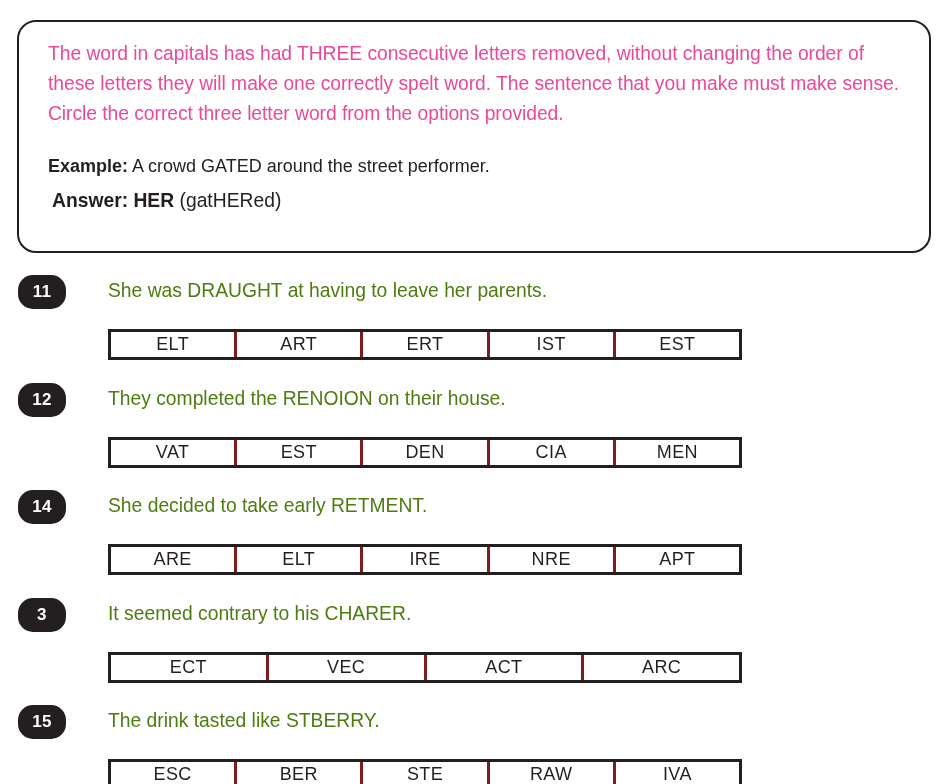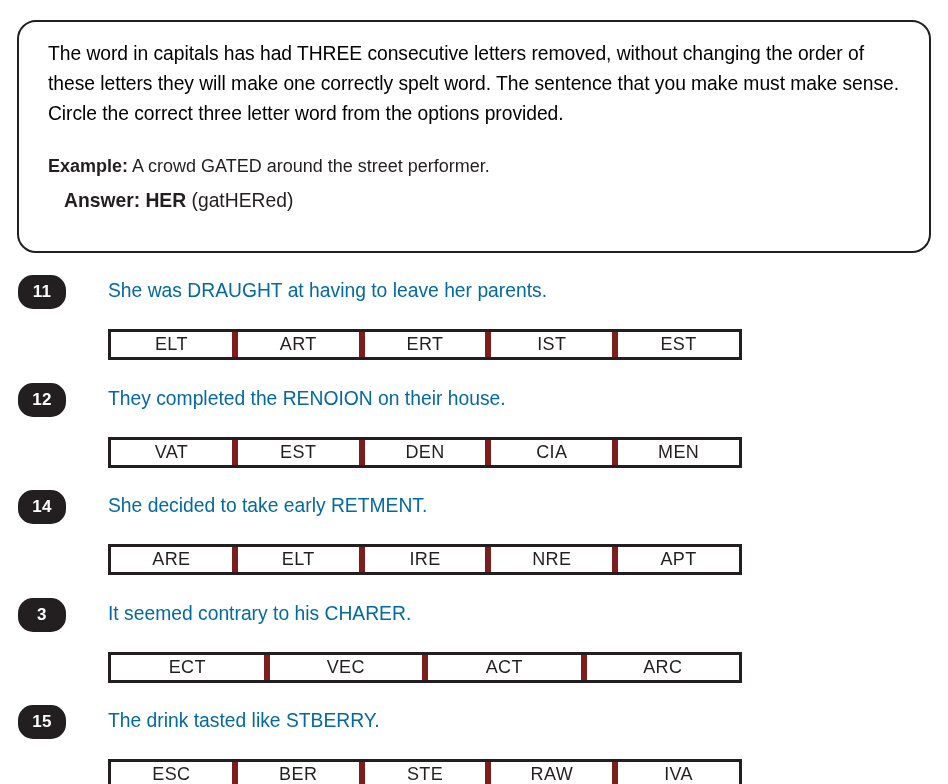--- a/index.html
+++ b/index.html
@@ -28,35 +28,35 @@
     border: 2.5px solid #231f20;
     border-radius: 19px;
     background: #ffffff;
   }
   .instruction-inner {
     padding: 17px 28px 0 29px;
   }
   .instruction-paragraph {
     font-size: 19.3px;
     line-height: 30px;
-    color: #000000;
+    color: #ec4899;
     letter-spacing: -0.05px;
     margin: 0;
     text-align: left;
   }
   .example-line {
     font-size: 18px;
     line-height: 30px;
     margin: 22px 0 0 0;
     color: #231f20;
   }
   .answer-line {
     font-size: 19.3px;
     line-height: 30px;
-    margin: 5px 0 0 16px;
+    margin: 5px 0 0 4px;
     color: #231f20;
   }
   .lead {
     font-weight: bold;
   }
 
   
   .questions {
     position: absolute;
     left: 0;
@@ -82,38 +82,38 @@
     justify-content: center;
     letter-spacing: 0.3px;
     border-radius: 15px;
   }
   .q-sentence {
     position: absolute;
     left: 108px;
     top: 8px;
     font-size: 19.3px;
     line-height: 30px;
-    color: #0369a1;
+    color: #4d7c0f;
     white-space: nowrap;
   }
   .options-table {
     position: absolute;
     left: 108px;
     top: 61px;
     width: 634px;
     height: 31px;
     box-sizing: border-box;
     border: 3px solid #231f20;
     background: #ffffff;
     display: flex;
   }
   .option-cell {
     flex: 1 1 0;
     box-sizing: border-box;
-    border-right: 6px solid #7f1d1d;
+    border-right: 3px solid #7f1d1d;
     display: flex;
     align-items: center;
     justify-content: center;
     font-size: 18px;
     color: #231f20;
     background: #ffffff;
     letter-spacing: 0.4px;
   }
   .option-cell:last-child {
     border-right: none;

